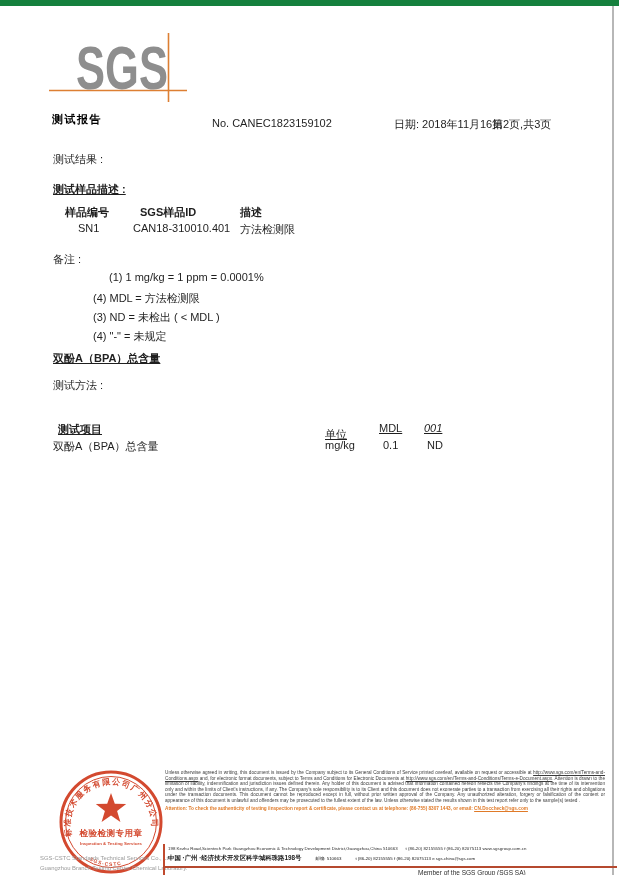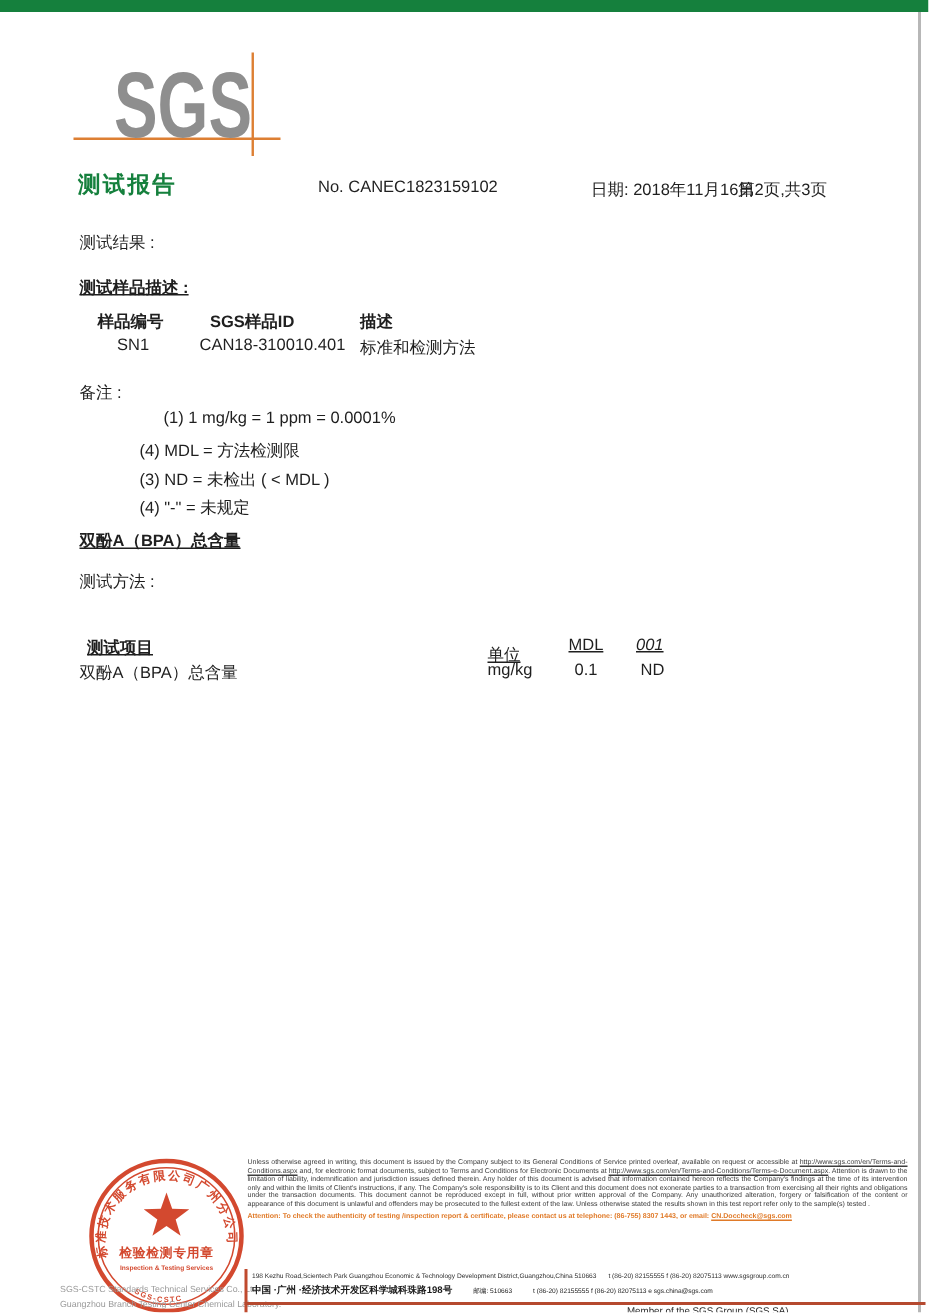--- a/index.html
+++ b/index.html
@@ -5,27 +5,27 @@
   * { margin: 0; padding: 0; box-sizing: border-box; }
   html, body { background: #ffffff; }
   .page {
     position: relative;
     width: 619px;
     height: 875px;
     background: #ffffff;
     font-family: "Liberation Sans", "DejaVu Sans", sans-serif;
     color: #1f1f1f;
     overflow: hidden;
-    border-top: 8px solid #15803d;
+    border-top: 6px solid #15803d;
   }
   .abs { position: absolute; }
   .right-edge { left: 612px; top: 0; width: 2px; height: 875px; background: #b7b7b7; }
 
   
-  .report-title { left: 52px; top: 106px; font-size: 15px; font-weight: bold; letter-spacing: 1.5px; color: #15803d; }
+  .report-title { left: 52px; top: 106px; font-size: 11px; font-weight: bold; letter-spacing: 1.5px; color: #000000; }
   .report-no    { left: 212px; top: 111px; font-size: 11px; }
   .report-date  { left: 394px; top: 111px; font-size: 11px; }
   .report-pages { left: 492px; top: 111px; font-size: 11px; }
 
   
   .fs11 { font-size: 11px; }
   .result-label { left: 53px; top: 146px; }
   .sample-title { left: 53px; top: 176px; font-weight: bold; text-decoration: underline; }
   .st-h1 { left: 65px;  top: 199px; font-weight: bold; }
   .st-h2 { left: 140px; top: 199px; font-weight: bold; }
@@ -84,21 +84,21 @@
   <div class="abs report-pages fs11">第2页,共3页</div>
 
   <div class="abs result-label fs11">测试结果 :</div>
   <div class="abs sample-title fs11">测试样品描述 :</div>
 
   <div class="abs st-h1 fs11">样品编号</div>
   <div class="abs st-h2 fs11">SGS样品ID</div>
   <div class="abs st-h3 fs11">描述</div>
   <div class="abs st-r1 fs11">SN1</div>
   <div class="abs st-r2 fs11">CAN18-310010.401</div>
-  <div class="abs st-r3 fs11">标准和检测方法</div>
+  <div class="abs st-r3 fs11">方法检测限</div>
 
   <div class="abs remarks-label fs11">备注 :</div>
   <div class="abs remark-1 fs11">(1) 1 mg/kg = 1 ppm = 0.0001%</div>
   <div class="abs remark-2 fs11">(4) MDL = 方法检测限</div>
   <div class="abs remark-3 fs11">(3) ND = 未检出 ( &lt; MDL )</div>
   <div class="abs remark-4 fs11">(4) "-" = 未规定</div>
 
   <div class="abs bpa-title fs11">双酚A（BPA）总含量</div>
   <div class="abs method-label fs11">测试方法 :</div>
 

